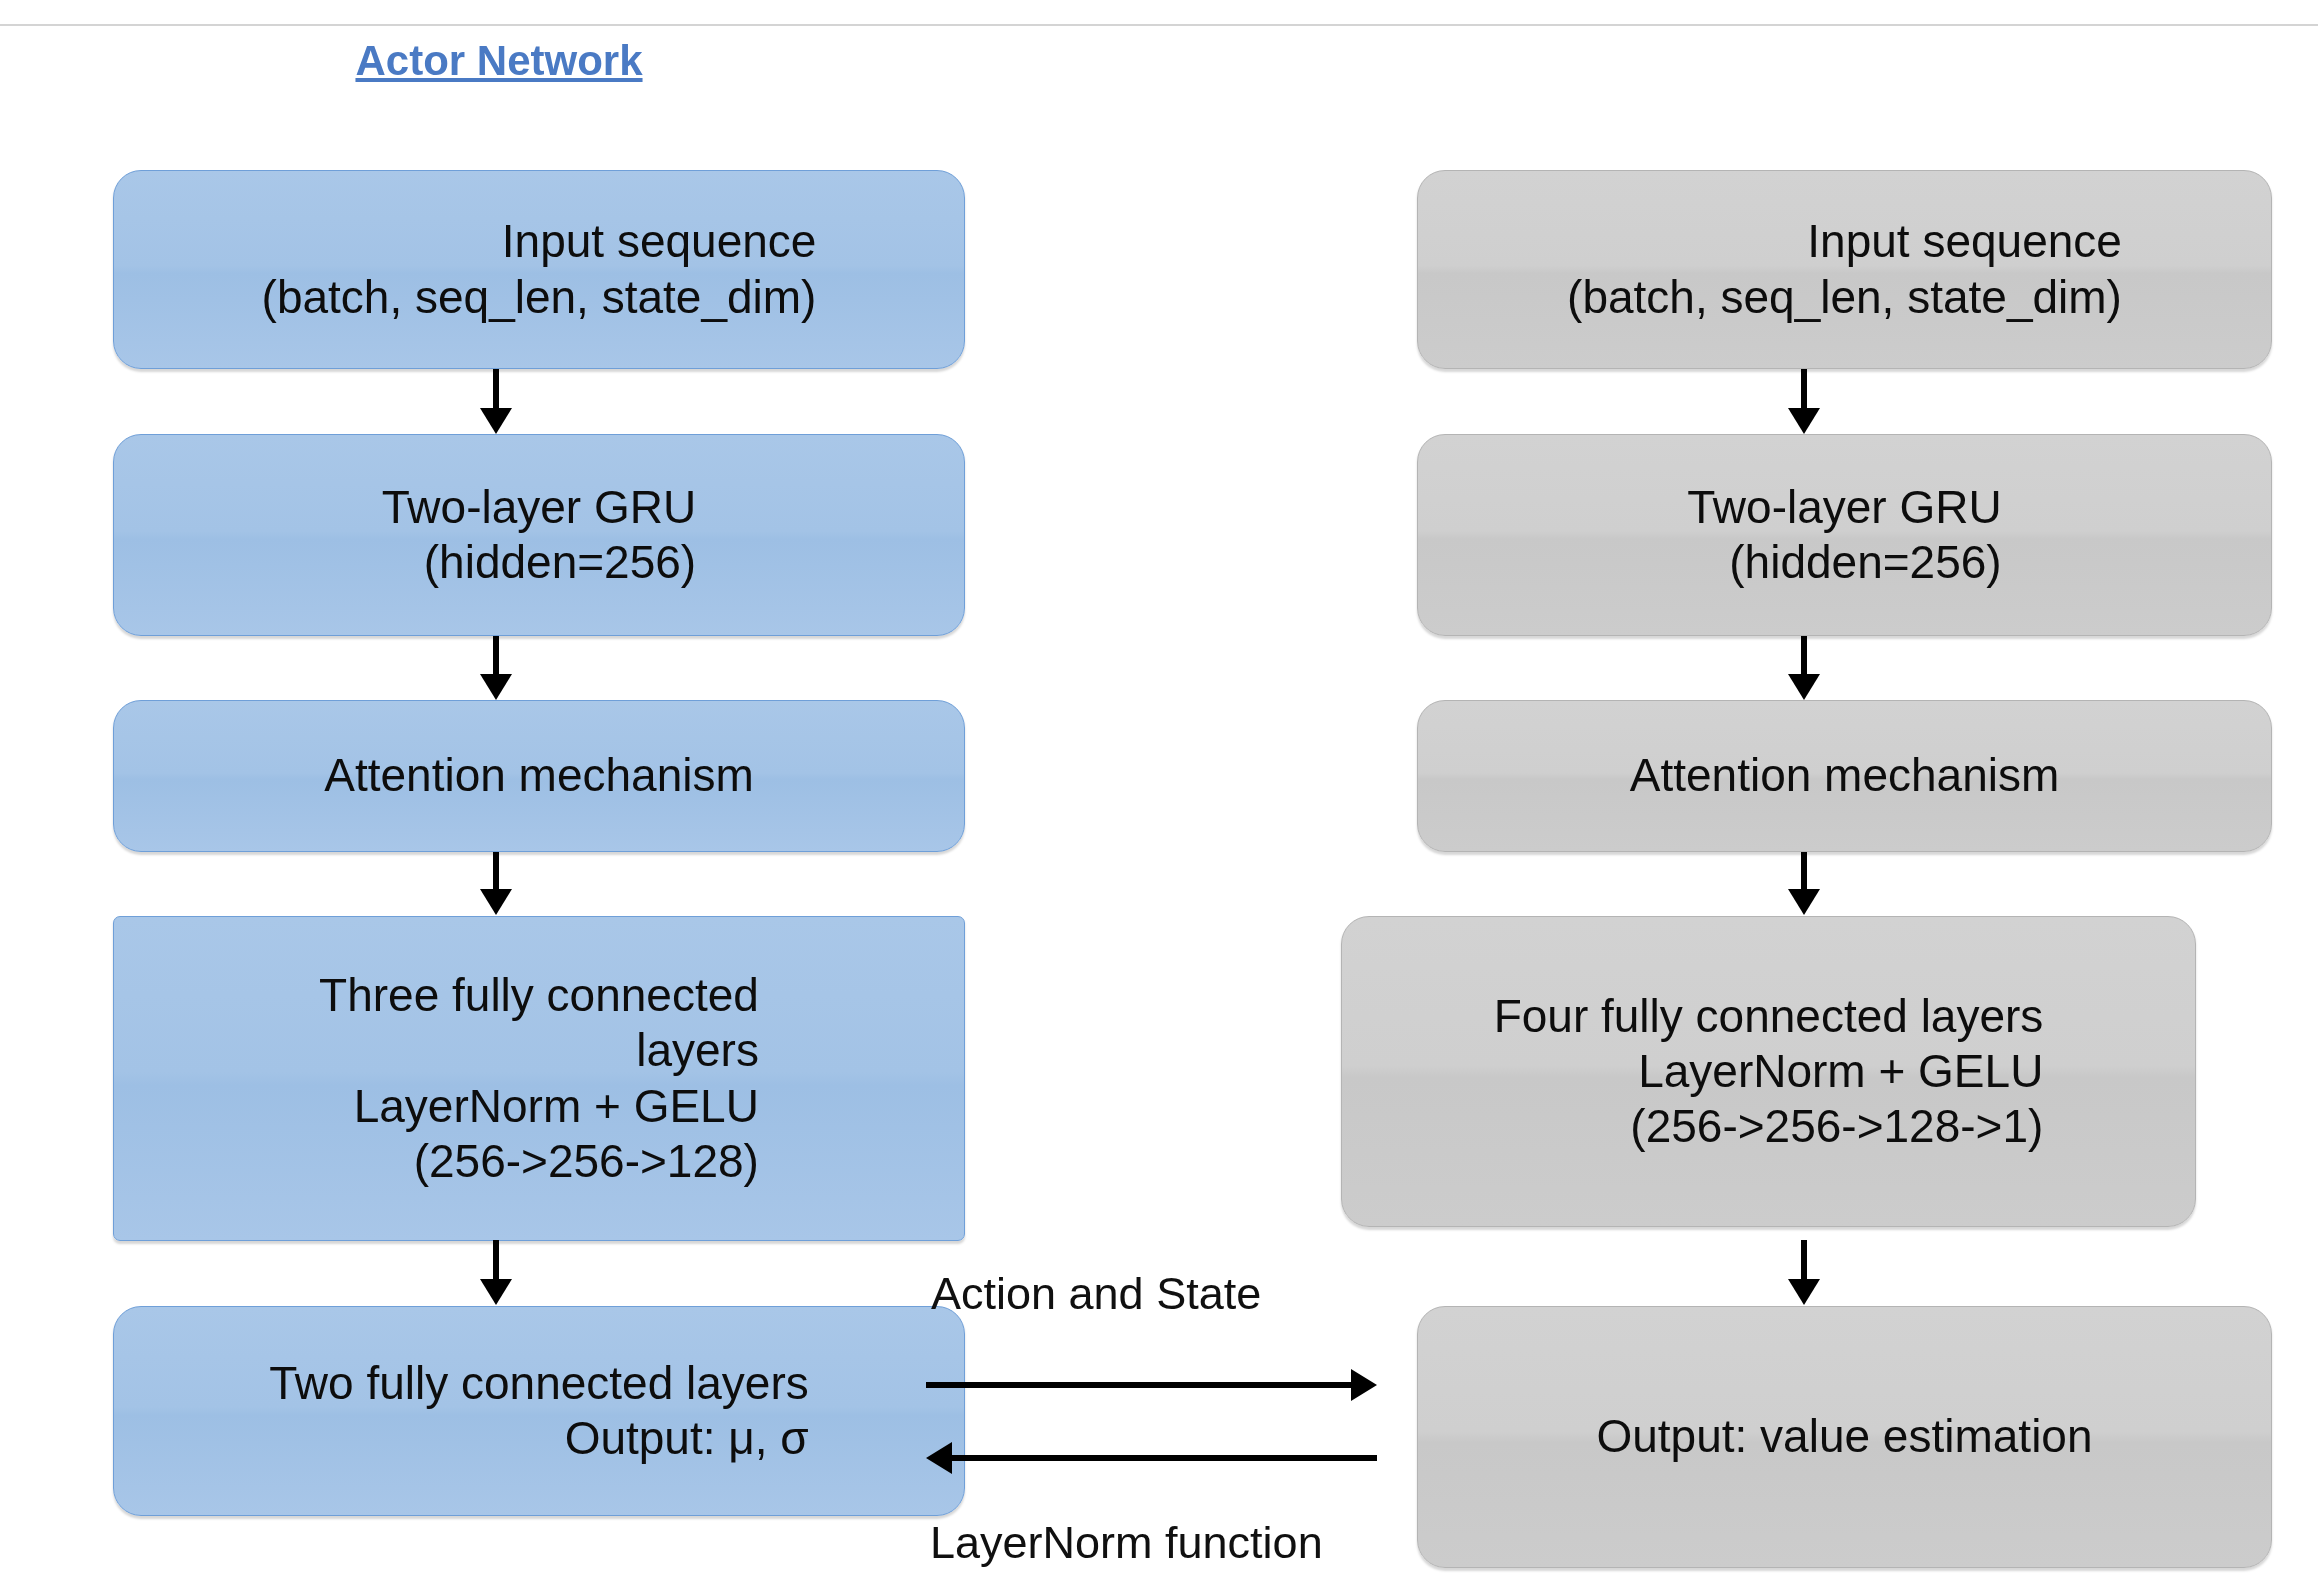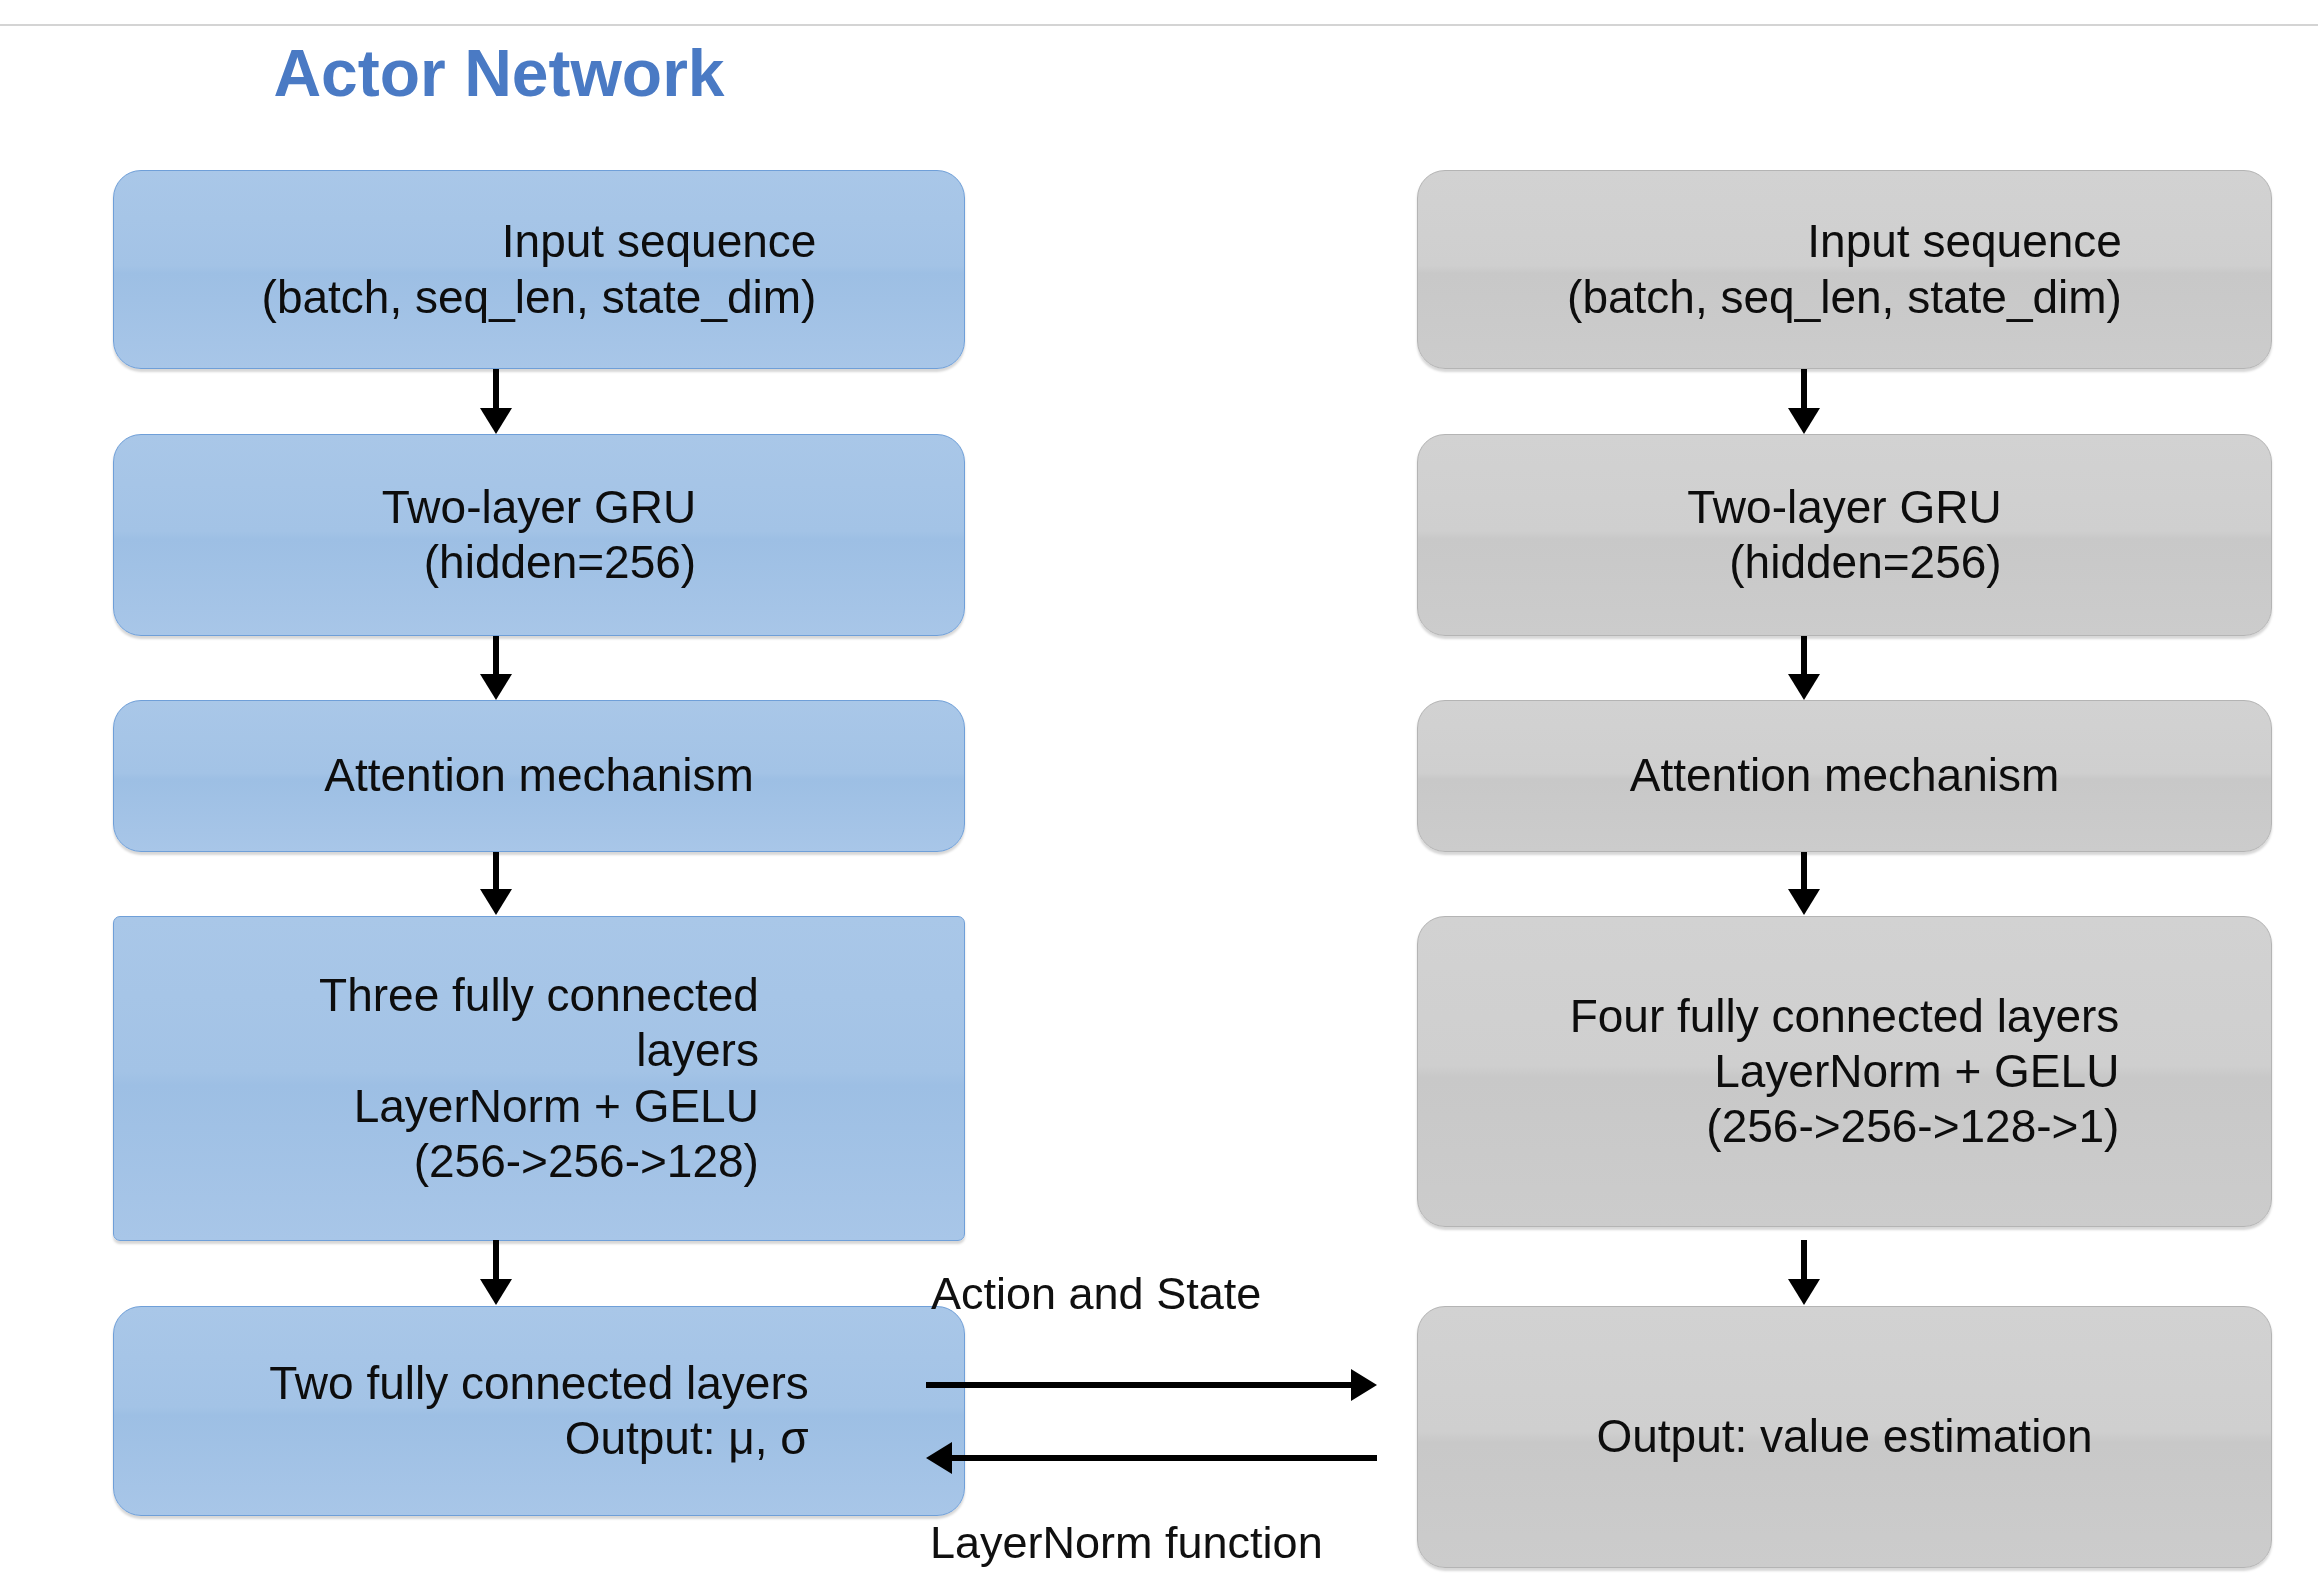--- a/index.html
+++ b/index.html
@@ -21,24 +21,25 @@
     position: absolute;
     left: 0;
     top: 24px;
     width: 2319px;
     height: 2.3px;
     background: #d4d4d4;
   }
   .col-title {
     position: absolute;
     text-align: center;
-    font-size: 66px;
+    font-size: 42px;
     font-weight: bold;
     line-height: 1;
     white-space: nowrap;
+    text-decoration: underline;
   }
   #actor-title {
     left: 73px;
     top: 40px;
     width: 852px;
     color: #4a7ac4;
   }
   #critic-title {
     left: 1377px;
     top: 40px;
@@ -172,21 +173,21 @@
   </div>
 
   <div class="node critic" style="left:1377px; top:170px; width:855px; height:199px;">Input sequence
 (batch, seq_len, state_dim)</div>
 
   <div class="node critic" style="left:1377px; top:434px; width:855px; height:202px;">Two-layer GRU
 (hidden=256)</div>
 
   <div class="node critic" style="left:1377px; top:700px; width:855px; height:152px;">Attention mechanism</div>
 
-  <div class="node critic" style="left:1377px; top:916px; width:855px; height:311px;">Four fully connected layers
+  <div class="node critic" style="left:1301px; top:916px; width:855px; height:311px;">Four fully connected layers
 LayerNorm + GELU
 (256-&gt;256-&gt;128-&gt;1)</div>
 
   <div class="node critic" style="left:1377px; top:1306px; width:855px; height:262px;">Output: value estimation</div>
 
   <div class="vconn" style="left:1804px; top:369px;">
     <div class="shaft" style="height:39px;"></div>
     <div class="head" style="top:39px;"></div>
   </div>
   <div class="vconn" style="left:1804px; top:636px;">

